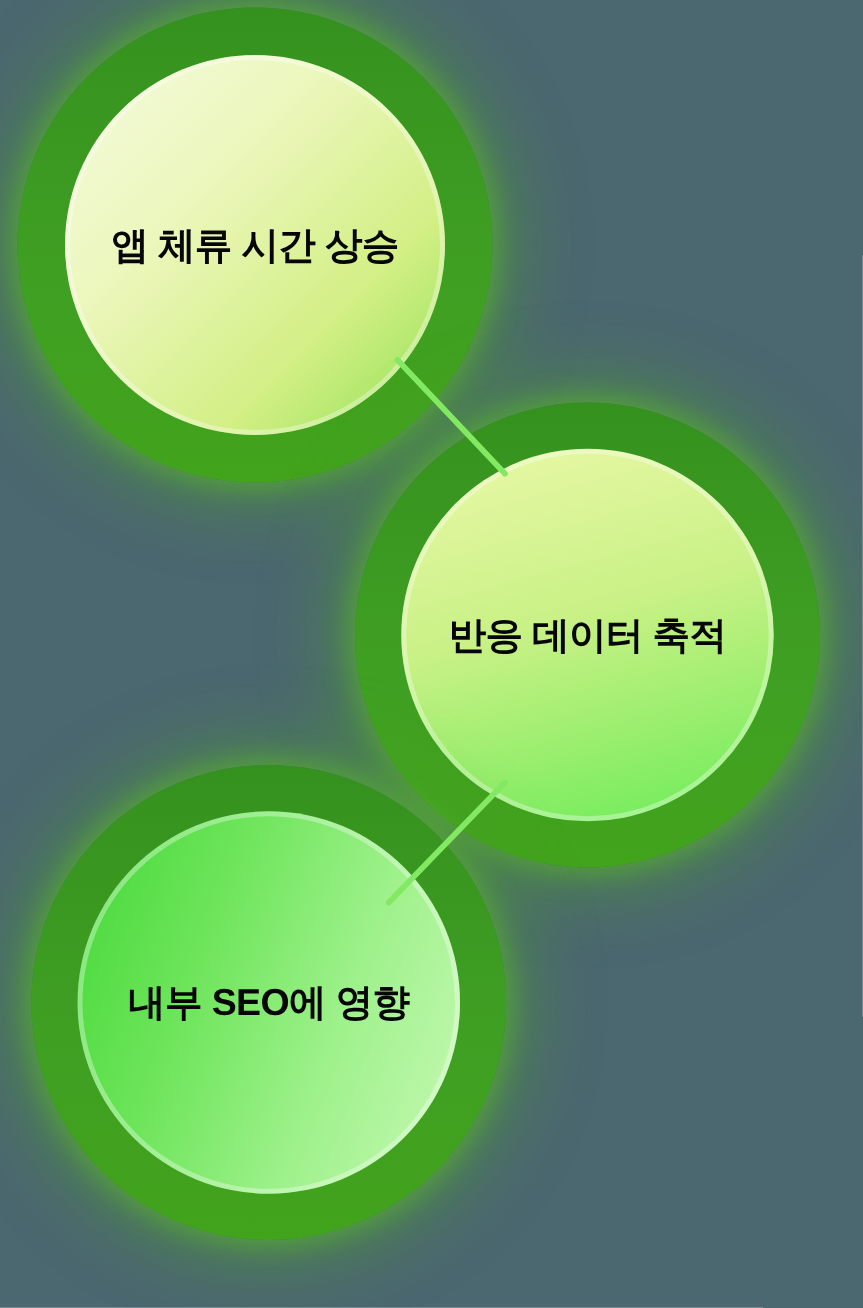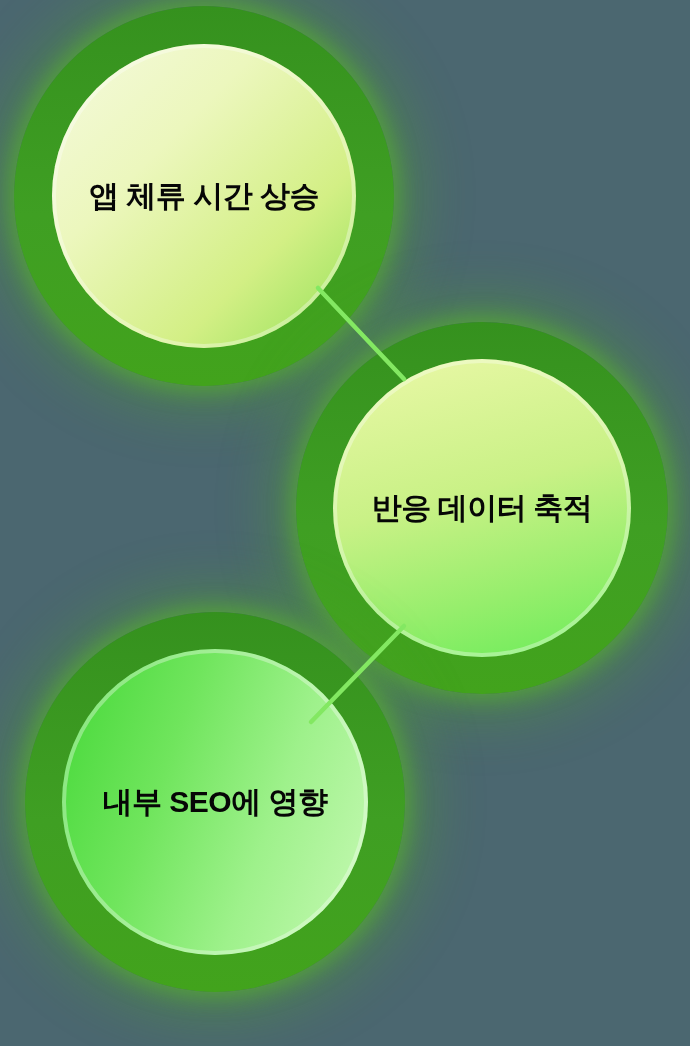--- a/index.html
+++ b/index.html
@@ -34,21 +34,21 @@
   .node-label{
     font-size:30px;
     font-weight:700;
     color:#060606;
     letter-spacing:-0.5px;
     white-space:nowrap;
   }
   .node1{left:14px;top:6px;width:380px;height:380px;}
   .fill1{width:304px;height:304px;
     background:linear-gradient(135deg,#f5fade 0%,#ecf7bd 35%,#d3ef85 70%,#92e157 100%);}
-  .node2{left:296px;top:322px;width:372px;height:372px;font-family:Liberation Serif, serif;}
+  .node2{left:284px;top:322px;width:372px;height:372px;}
   .fill2{width:298px;height:298px;
     background:linear-gradient(165deg,#ebf8a8 0%,#c9f186 45%,#96ee6c 75%,#68ec58 100%);}
   .node3{left:25px;top:612px;width:380px;height:380px;}
   .fill3{width:306px;height:306px;
     background:linear-gradient(110deg,#44d837 0%,#70e55d 35%,#9ef18b 65%,#c8f9b5 100%);}
 </style>
 </head>
 <body>
 
 <div class="stage">

